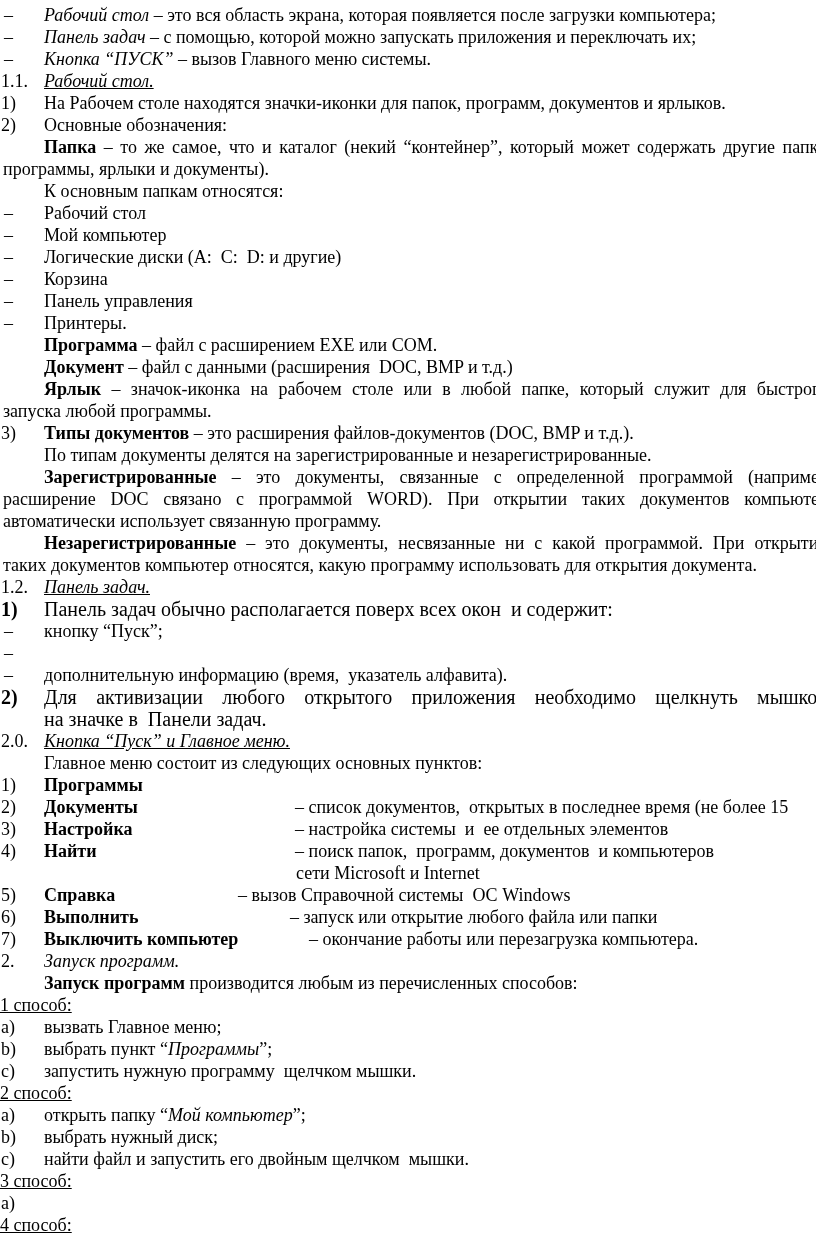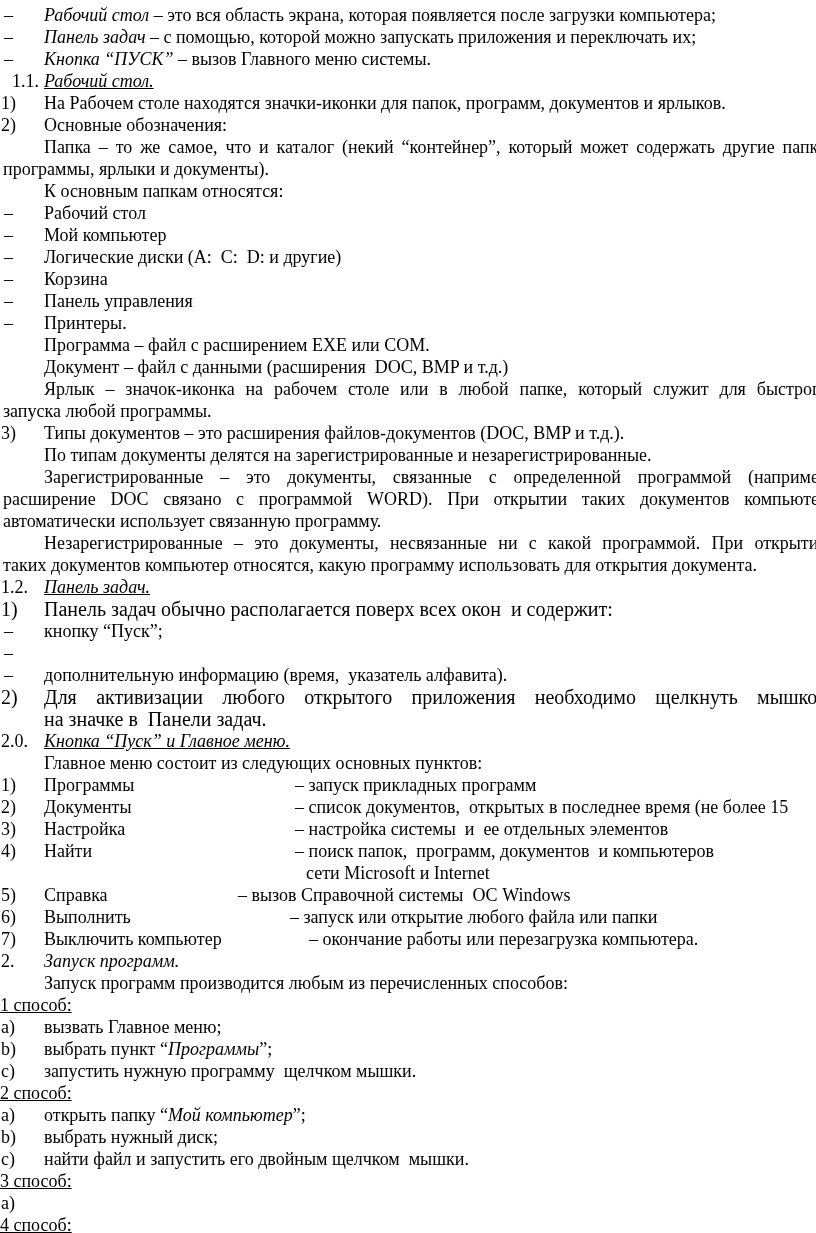--- a/index.html
+++ b/index.html
@@ -22,34 +22,34 @@
     height: 22px;
     line-height: 22px;
     white-space: pre;
   }
   .line.j {
     white-space: normal;
     text-align: justify;
     text-align-last: justify;
   }
   .line.lg { font-size: 20px; }
-  .b { font-weight: normal; }
+  .b { font-weight: bold; }
   .i { font-style: italic; }
   .u { text-decoration: underline; }
   .marker { position: absolute; top: 0; }
   .abs { position: absolute; top: 0; white-space: pre; }
 </style>
 </head>
 <body>
 
 <div class="page" style="background: rgb(255, 255, 255); color: rgb(0, 0, 0);">
     <div class="line" style="padding-left: 44px;"><span class="marker" style="left: 4px;">–</span><span class="i">Рабочий стол</span><span> – это вся область экрана, которая появляется после загрузки компьютера;</span></div>
     <div class="line" style="padding-left: 44px;"><span class="marker" style="left: 4px;">–</span><span class="i">Панель задач</span><span> – с помощью, которой можно запускать приложения и переключать их;</span></div>
     <div class="line" style="padding-left: 44px;"><span class="marker" style="left: 4px;">–</span><span class="i">Кнопка “ПУСК”</span><span> – вызов Главного меню системы.</span></div>
-    <div class="line" style="padding-left: 44px;"><span class="marker" style="left: 12px;">1.1.</span><span class="i u">Рабочий стол.</span></div>
+    <div class="line" style="padding-left: 44px;"><span class="marker" style="left: 1px;">1.1.</span><span class="i u">Рабочий стол.</span></div>
     <div class="line" style="padding-left: 44px;"><span class="marker" style="left: 1px;">1)</span><span>На Рабочем столе находятся значки-иконки для папок, программ, документов и ярлыков.</span></div>
     <div class="line" style="padding-left: 44px;"><span class="marker" style="left: 1px;">2)</span><span>Основные обозначения:</span></div>
     <div class="line j" style="padding-left: 44px;"><span class="b">Папка</span><span> – то же самое, что и каталог (некий “контейнер”, который может содержать другие папки</span></div>
     <div class="line" style="padding-left: 3px;"><span>программы, ярлыки и документы).</span></div>
     <div class="line" style="padding-left: 44px;"><span>К основным папкам относятся:</span></div>
     <div class="line" style="padding-left: 44px;"><span class="marker" style="left: 4px;">–</span><span>Рабочий стол</span></div>
     <div class="line" style="padding-left: 44px;"><span class="marker" style="left: 4px;">–</span><span>Мой компьютер</span></div>
     <div class="line" style="padding-left: 44px;"><span class="marker" style="left: 4px;">–</span><span>Логические диски (А:  С:  D: и другие)</span></div>
     <div class="line" style="padding-left: 44px;"><span class="marker" style="left: 4px;">–</span><span>Корзина</span></div>
     <div class="line" style="padding-left: 44px;"><span class="marker" style="left: 4px;">–</span><span>Панель управления</span></div>
@@ -67,25 +67,25 @@
     <div class="line" style="padding-left: 3px;"><span>таких документов компьютер относятся, какую программу использовать для открытия документа.</span></div>
     <div class="line" style="padding-left: 44px;"><span class="marker" style="left: 1px;">1.2.</span><span class="i u">Панель задач.</span></div>
     <div class="line lg" style="padding-left: 44px;"><span class="marker b" style="left: 1px;">1)</span><span>Панель задач обычно располагается поверх всех окон  и содержит:</span></div>
     <div class="line" style="padding-left: 44px;"><span class="marker" style="left: 4px;">–</span><span>кнопку “Пуск”;</span></div>
     <div class="line" style="padding-left: 44px;"><span class="marker" style="left: 4px;">–</span></div>
     <div class="line" style="padding-left: 44px;"><span class="marker" style="left: 4px;">–</span><span>дополнительную информацию (время,  указатель алфавита).</span></div>
     <div class="line j lg" style="padding-left: 44px;"><span class="marker b" style="left: 1px;">2)</span><span>Для активизации любого открытого приложения необходимо щелкнуть мышкой</span></div>
     <div class="line lg" style="padding-left: 44px;"><span>на значке в  Панели задач.</span></div>
     <div class="line" style="padding-left: 44px;"><span class="marker" style="left: 1px;">2.0.</span><span class="i u">Кнопка “Пуск” и Главное меню.</span></div>
     <div class="line" style="padding-left: 44px;"><span>Главное меню состоит из следующих основных пунктов:</span></div>
-    <div class="line" style="padding-left: 44px;"><span class="marker" style="left: 1px;">1)</span><span class="b">Программы</span><span class="abs" style="left: 295px;">– запуск прикладных программ</span></div>
+    <div class="line" style="padding-left: 44px;"><span class="marker" style="left: 1px;">1)</span><span class="b">Программы</span></div>
     <div class="line" style="padding-left: 44px;"><span class="marker" style="left: 1px;">2)</span><span class="b">Документы</span><span class="abs" style="left: 295px;">– список документов,  открытых в последнее время (не более 15</span></div>
     <div class="line" style="padding-left: 44px;"><span class="marker" style="left: 1px;">3)</span><span class="b">Настройка</span><span class="abs" style="left: 295px;">– настройка системы  и  ее отдельных элементов</span></div>
     <div class="line" style="padding-left: 44px;"><span class="marker" style="left: 1px;">4)</span><span class="b">Найти</span><span class="abs" style="left: 295px;">– поиск папок,  программ, документов  и компьютеров</span></div>
-    <div class="line" style="padding-left: 3px;"><span class="abs" style="left: 306px;">сети Microsoft и Internet</span></div>
+    <div class="line" style="padding-left: 3px;"><span class="abs" style="left: 296px;">сети Microsoft и Internet</span></div>
     <div class="line" style="padding-left: 44px;"><span class="marker" style="left: 1px;">5)</span><span class="b">Справка</span><span class="abs" style="left: 238px;">– вызов Справочной системы  ОС Windows</span></div>
     <div class="line" style="padding-left: 44px;"><span class="marker" style="left: 1px;">6)</span><span class="b">Выполнить</span><span class="abs" style="left: 290px;">– запуск или открытие любого файла или папки</span></div>
     <div class="line" style="padding-left: 44px;"><span class="marker" style="left: 1px;">7)</span><span class="b">Выключить компьютер</span><span class="abs" style="left: 285px; margin-left: 24px;">– окончание работы или перезагрузка компьютера.</span></div>
     <div class="line" style="padding-left: 44px;"><span class="marker" style="left: 1px;">2.</span><span class="i">Запуск программ.</span></div>
     <div class="line" style="padding-left: 44px;"><span class="b">Запуск программ</span><span> производится любым из перечисленных способов:</span></div>
     <div class="line" style="padding-left: 0px;"><span class="u">1 способ:</span></div>
     <div class="line" style="padding-left: 44px;"><span class="marker" style="left: 1px;">a)</span><span>вызвать Главное меню;</span></div>
     <div class="line" style="padding-left: 44px;"><span class="marker" style="left: 1px;">b)</span><span>выбрать пункт “</span><span class="i">Программы</span><span>”;</span></div>
     <div class="line" style="padding-left: 44px;"><span class="marker" style="left: 1px;">c)</span><span>запустить нужную программу  щелчком мышки.</span></div>
     <div class="line" style="padding-left: 0px;"><span class="u">2 способ:</span></div>

